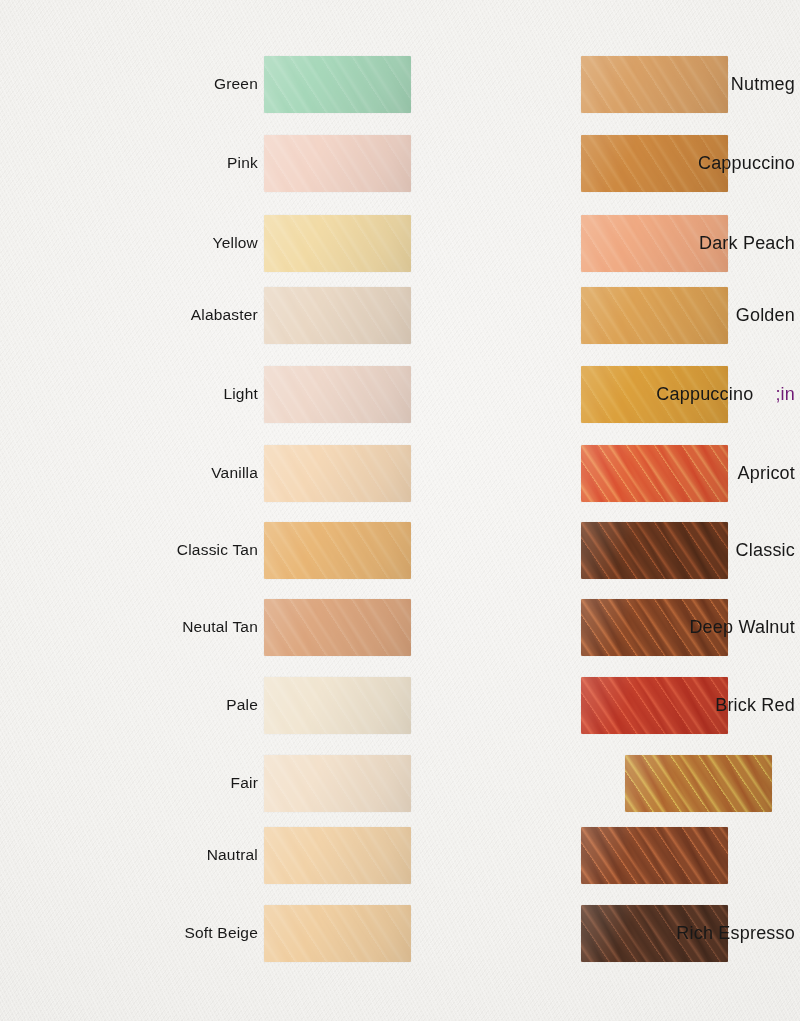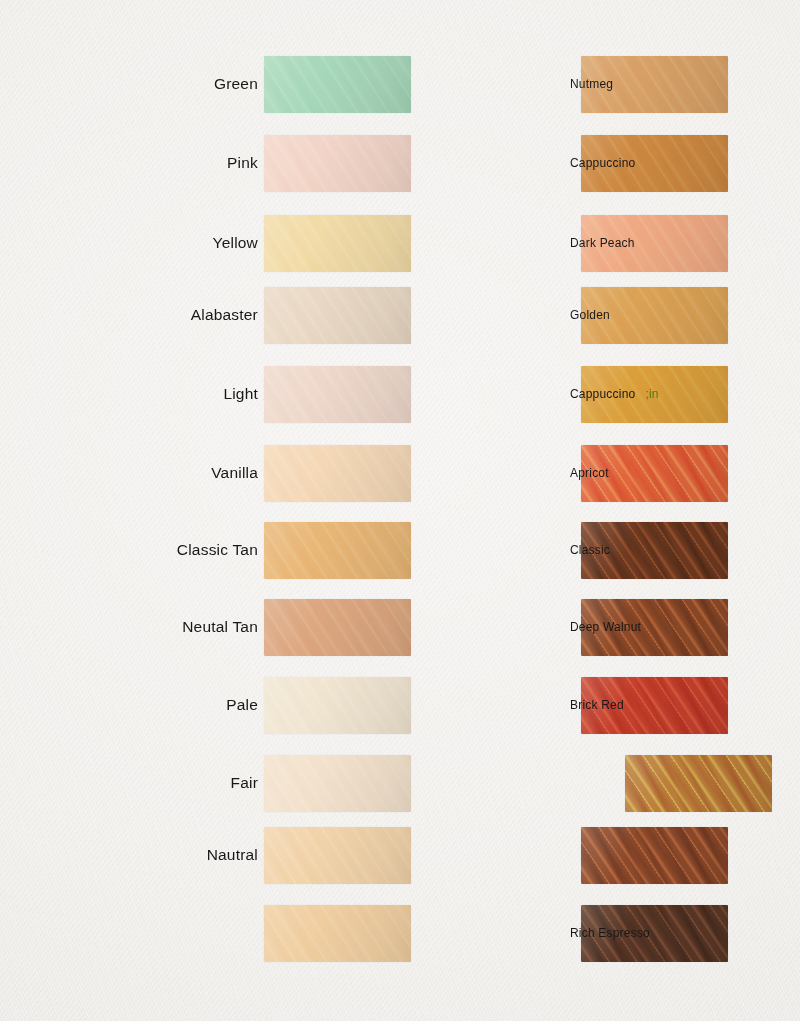--- a/index.html
+++ b/index.html
@@ -71,29 +71,29 @@
   .right-swatch {
     position: absolute;
     left: 410px;
     width: 147px;
     height: 57px;
   }
   .right-label {
     position: absolute;
     left: 570px;
     width: 225px;
-    text-align: left;
-    font-size: 12px;
+    text-align: right;
+    font-size: 18px;
     letter-spacing: .2px;
     color: #181818;
     white-space: nowrap;
   }
   .label-suffix {
-    margin-left: 10px;
-    color: #4d7c0f;
+    margin-left: 22px;
+    color: #701a75;
   }
 
   
   .sw {
     position: relative;
     border-radius: 1px;
     box-shadow: 0 0 0 .5px rgba(0,0,0,.035);
   }
   .sw::before {
     content: "";
@@ -211,17 +211,18 @@
       <div class="left-label">Fair</div>
       <div class="left-swatch sw" style="background: rgb(243, 226, 205);"></div>
       <div class="right-swatch sw heavy" style="background: rgb(187, 126, 58);"></div>
     </div>
     <div class="swatch-row" style="top: 826px;">
       <div class="left-label">Nautral</div>
       <div class="left-swatch sw" style="background: rgb(242, 212, 171);"></div>
       <div class="right-swatch sw heavy" style="background: rgb(141, 74, 43);"></div>
     </div>
     <div class="swatch-row" style="top: 904px;">
+      <div class="left-label">Soft Beige</div>
       <div class="left-swatch sw" style="background: rgb(240, 207, 162);"></div>
       <div class="right-swatch sw heavy" style="background: rgb(90, 55, 38);"></div>
       <div class="right-label"><span>Rich Espresso</span></div>
     </div>
   </div>
 
 </body></html>

